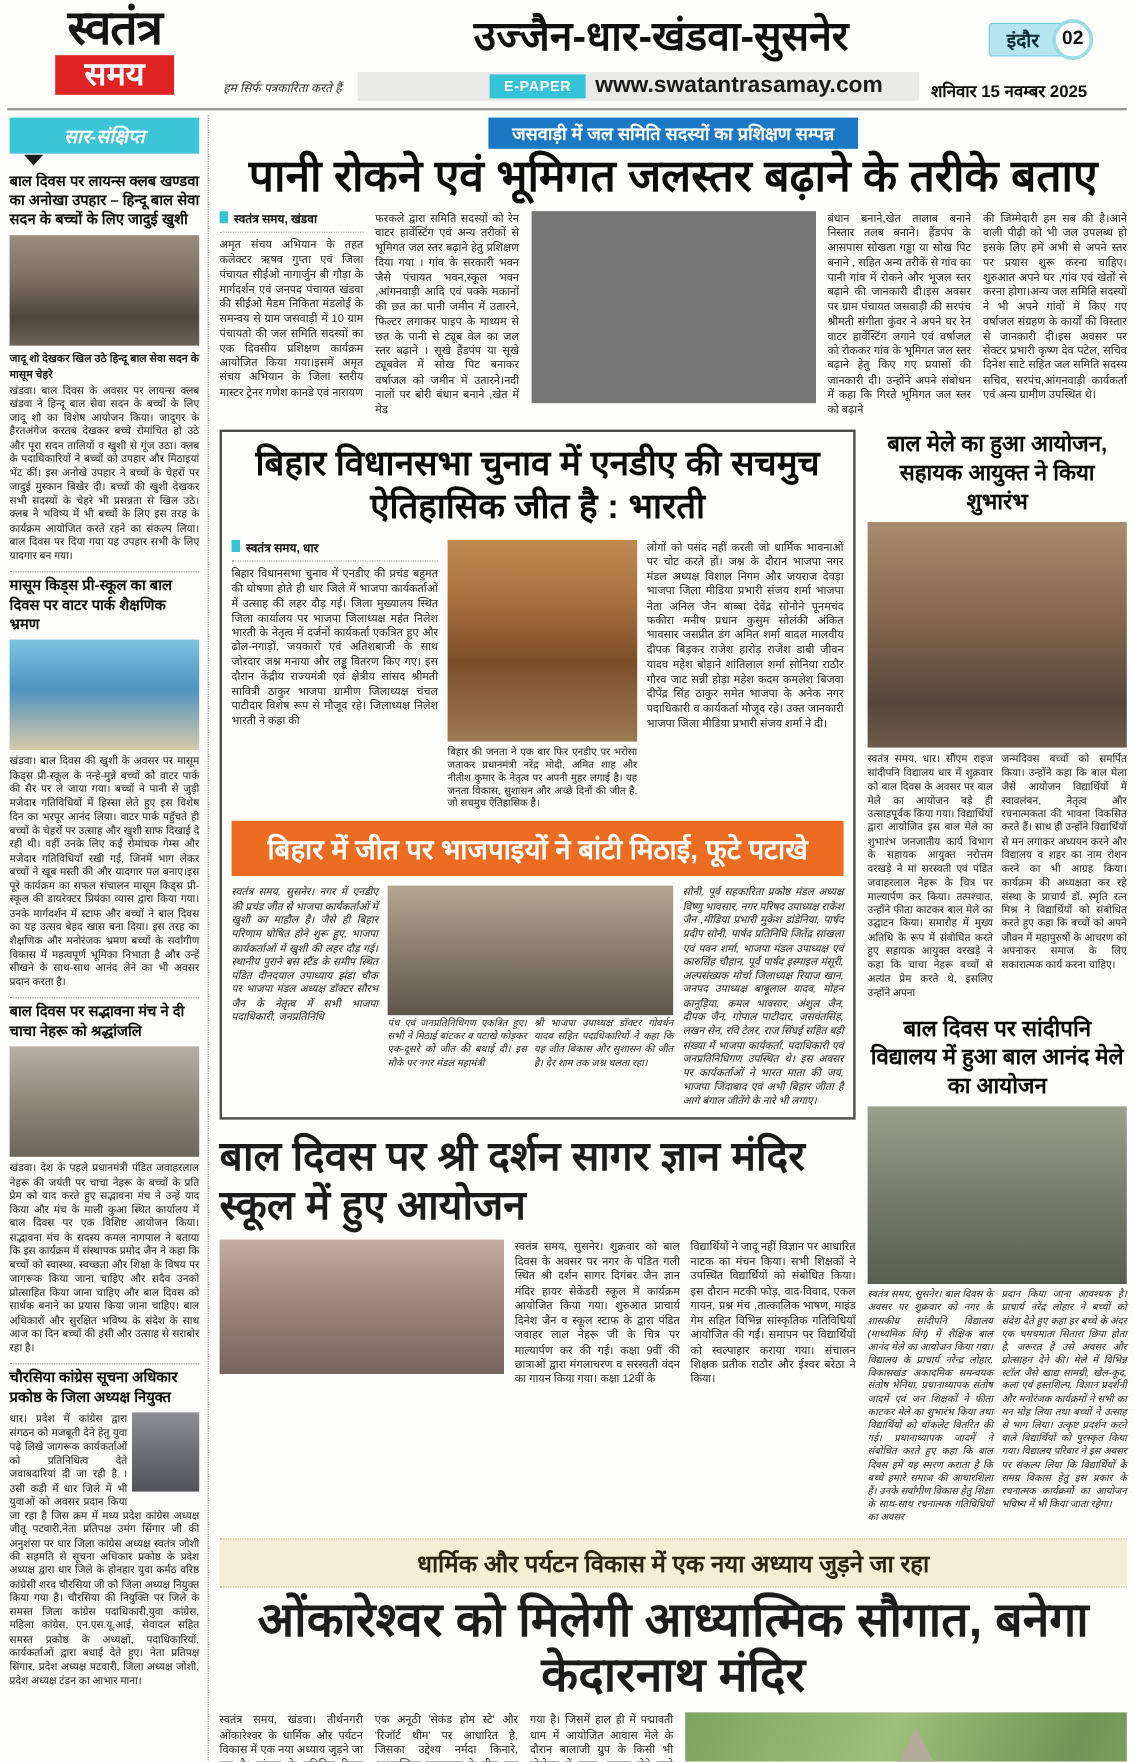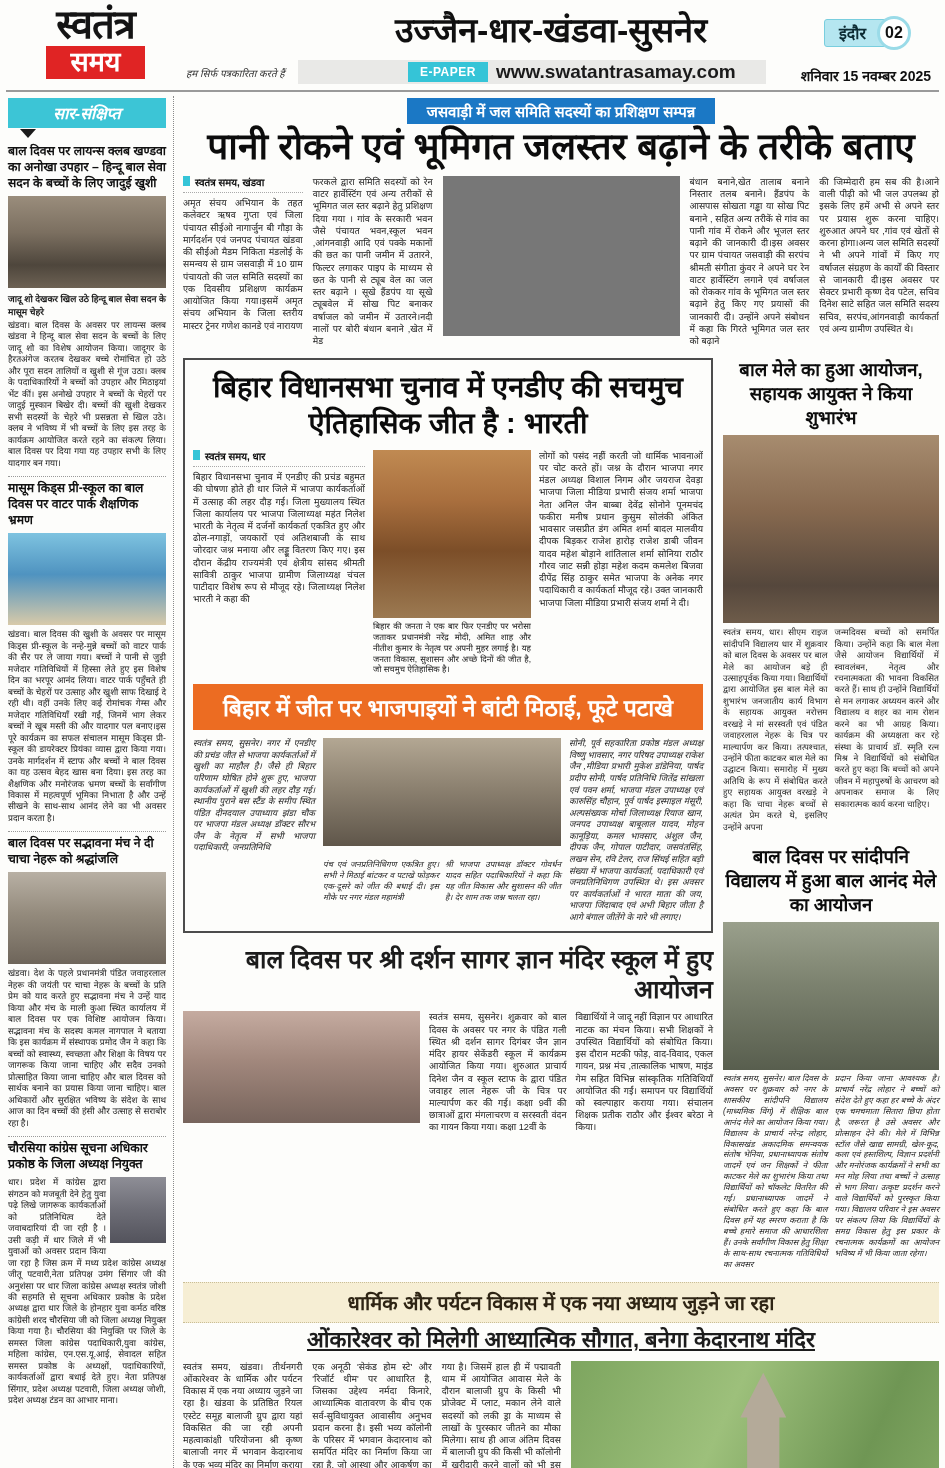--- a/index.html
+++ b/index.html
@@ -20,21 +20,21 @@
     background:#e9e9e7; display:flex; align-items:center; }
   .epaper { background:#35c4d7; color:#fff; font-weight:700; font-size:12px;
     padding:3px 12px; margin-left:110px; letter-spacing:.5px; }
   .url { font-weight:700; font-size:19px; color:#1b1b1b; margin-left:8px; }
   .city-wrap { position:absolute; right:28px; top:16px; display:flex; align-items:center; }
   .city-pill { background:#b5e6f0; border:1px solid #79cede; padding:2px 26px 2px 14px;
     font-size:16px; font-weight:800; color:#0c2b33; border-radius:3px; }
   .page-no { width:34px; height:34px; border-radius:50%; background:#fff; border:3px solid #9adbe8;
     display:flex; align-items:center; justify-content:center; font-size:16px; font-weight:800;
     margin-left:-16px; color:#111; }
-  .date { position:absolute; right:8px; top:66px; font-size:14px; font-weight:800; color:#101010; }
+  .date { position:absolute; right:33px; top:66px; font-size:14px; font-weight:800; color:#101010; }
 
   
   .content { display:flex; padding-top:4px; }
   aside { width:168px; flex:0 0 168px; border-right:1px dotted #8a8a8a; padding:2px 7px 0 2px; }
   main { flex:1; padding-left:9px; }
 
   
   .sb-title { background:#3cc5d6; color:#fff; font-size:16px; font-weight:800;
     text-align:center; padding:4px 0; font-style:italic; }
   .sb-tri { width:0; height:0; border-left:8px solid transparent; border-right:8px solid transparent;
@@ -78,47 +78,47 @@
     background:linear-gradient(180deg,#c08a52 0%,#a96f3e 30%,#7c4e28 60%,#9c7a52 100%); }
   .capt { font-size:8.4px; line-height:1.3; margin-top:3px; text-align:justify; color:#222; }
   .banner-orange { background:#ec6c22; color:#fff; font-weight:800; font-size:23px;
     text-align:center; padding:7px 2px; margin:9px 0 8px; }
   .susner { display:flex; gap:8px; font-style:italic; }
   .susner .tcol { font-size:8.7px; }
   .susner-c1 { width:122px; flex:0 0 122px; }
   .susner-mid { width:238px; flex:0 0 238px; }
   .photo-susner { width:238px; height:108px;
     background:linear-gradient(180deg,#b3a793 0%,#8d8271 45%,#5f564a 100%); }
-  .under-cols { display:flex; gap:6px; margin-top:14px;font-style:italic; }
+  .under-cols { display:flex; gap:6px; margin-top:2px;font-style:italic; }
   .under-cols .tcol { flex:1; font-size:8.2px; }
 
   
   .head-sm { font-size:18.5px; font-weight:800; text-align:center; line-height:1.3; color:#0c0c0c; }
   .photo-balmela { width:100%; height:188px; margin:5px 0 4px;
     background:linear-gradient(180deg,#a78c6f 0%,#87694f 40%,#55473c 80%,#6e5c4a 100%); }
   .cols2 { display:flex; gap:7px; }
   .cols2 .tcol { flex:1; font-size:8.6px; }
   .art-sandipani { margin-top:12px; }
   .photo-ribbon { width:100%; height:148px; margin:5px 0 4px;
     background:linear-gradient(180deg,#9aa08c 0%,#7d8370 40%,#585e4e 100%); }
   .cols2.it .tcol { font-style:italic; font-size:8.2px; }
 
   
   .art-darshan { margin-top:11px; }
-  .head-md { font-size:25px; font-weight:800; text-align:right; line-height:1.2; margin-bottom:7px; }
+  .head-md { font-size:34px; font-weight:800; text-align:left; line-height:1.2; margin-bottom:7px; }
   .darshan-row { display:flex; gap:9px; }
   .photo-darshan { width:237px; height:112px; flex:0 0 237px;
     background:linear-gradient(180deg,#c5aba0 0%,#a1877c 45%,#77645c 100%); }
   .darshan-row .tcol { flex:1; }
 
   
   .banner-cream { background:#f6eed4; color:#2e2414; font-weight:700; font-size:20px;
     text-align:center; padding:6px 0; margin:12px 0 4px; border-top:1px dotted #c9bd96;
     border-bottom:1px dotted #c9bd96; }
-  .head-lg2 { font-size:22px; font-weight:800; text-align:center; line-height:1.15; margin:2px 0 8px;text-decoration:underline; }
+  .head-lg2 { font-size:40px; font-weight:800; text-align:center; line-height:1.15; margin:2px 0 8px; }
   .ked-row { display:flex; gap:10px; }
   .ked-row .tcol { flex:1; }
   .photo-temple { width:368px; height:178px; flex:0 0 368px; position:relative;
     background:linear-gradient(115deg,#7da55f 0%,#9dc07b 40%,#6f9654 75%,#86ab66 100%); overflow:hidden; }
   .tower { position:absolute; left:46%; top:12px; width:46px; height:160px; background:#b4aa99;
     clip-path:polygon(15% 100%,15% 28%,0 28%,50% 0,100% 28%,85% 28%,85% 100%); }
 </style>
 </head>
 <body>
 

